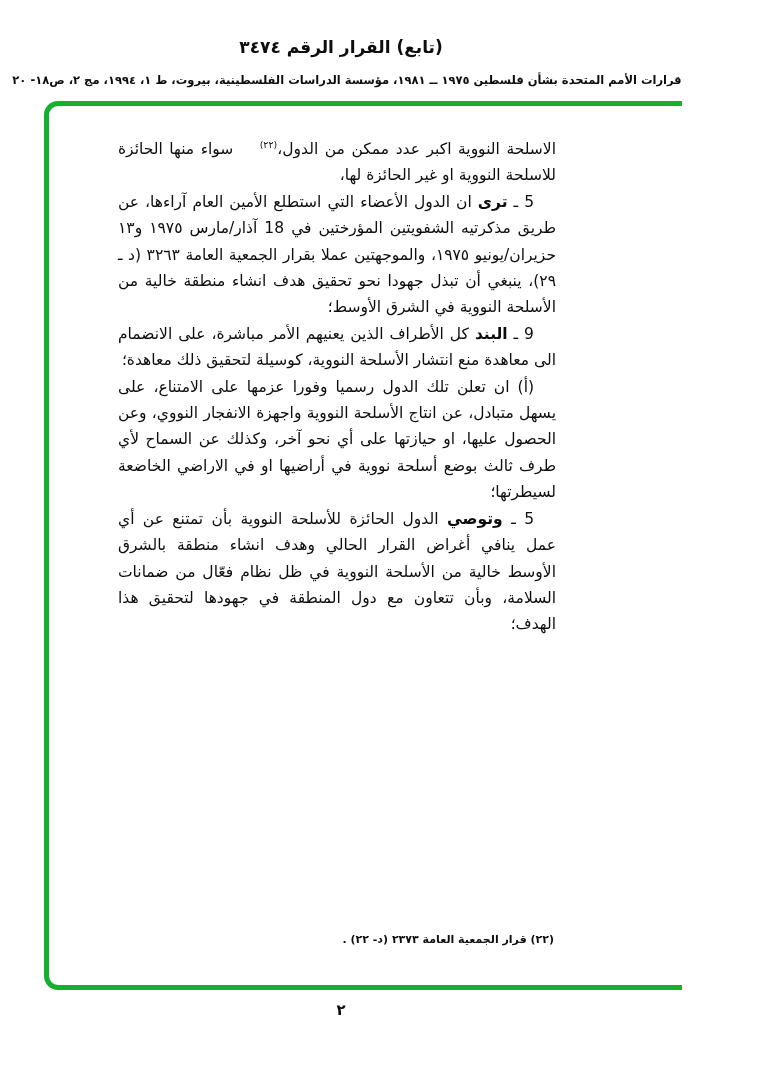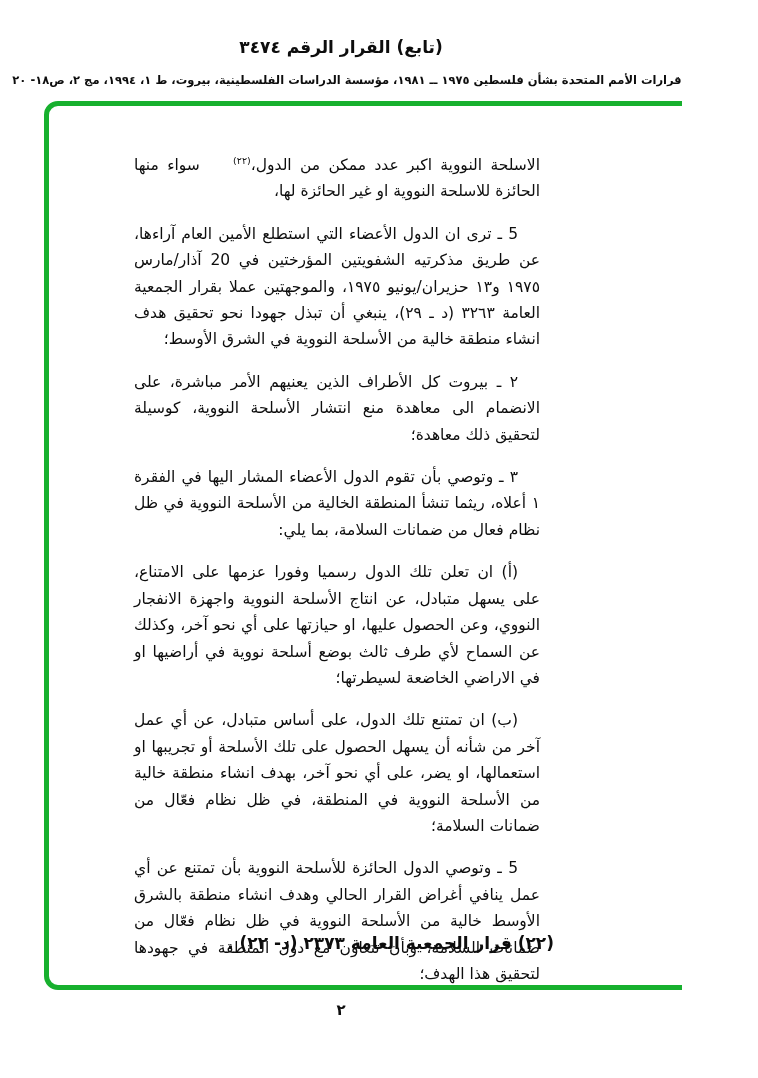--- a/index.html
+++ b/index.html
@@ -16,27 +16,27 @@
     direction:rtl; font-size:11.5px; font-weight:bold;
   }
   .green-box {
     position:absolute; left:44px; top:101px; width:662px; height:879px;
     border:5px solid #17b02e; border-radius:14px; background:#ffffff;
   }
   .body-text {
     position:absolute; top:136px; right:126px; width:438px;
     direction:rtl; text-align:justify; font-size:15.5px; line-height:26.4px;
   }
-  .para { margin:16px; text-indent:22px; }
+  .para { margin:0; text-indent:22px; }
   .para.cont { text-indent:0; }
-  .lead { font-weight:normal; }
+  .lead { font-weight:bold; }
   sup.ref { font-size:9.5px; line-height:0; vertical-align:super; }
   .footnote {
     position:absolute; top:933px; right:128px; direction:rtl;
-    font-size:17px; font-weight:bold; text-align:right;
+    font-size:11px; font-weight:bold; text-align:right;
   }
   .page-number {
     position:absolute; top:1001px; left:0; right:0; text-align:center;
     font-size:15px; font-weight:bold;
   }
 </style>
 </head>
 <body>
 
 <div class="page">
@@ -44,29 +44,27 @@
   <div class="hdr-title">(تابع) القرار الرقم ٣٤٧٤</div>
 
   <div class="hdr-citation">قرارات الأمم المتحدة بشأن فلسطين ١٩٧٥ ــ ١٩٨١، مؤسسة الدراسات الفلسطينية، بيروت، ط ١، ١٩٩٤، مج ٢، ص١٨- ٢٠</div>
 
   <div class="green-box"></div>
 
   <div class="body-text">
 
     <p class="para cont"><span>الاسلحة النووية اكبر عدد ممكن من الدول،</span><sup class="ref">(٢٢)</sup><span>&nbsp;&nbsp;&nbsp; سواء منها الحائزة للاسلحة النووية او غير الحائزة لها،</span></p>
 
-    <p class="para"><span>5 ـ </span><span class="lead">ترى</span><span> ان الدول الأعضاء التي استطلع الأمين العام آراءها، عن طريق مذكرتيه الشفويتين المؤرختين في 20 آذار/مارس ١٩٧٥ و١٣ حزيران/يونيو ١٩٧٥، والموجهتين عملا بقرار الجمعية العامة ٣٢٦٣ (د ـ ٢٩)، ينبغي أن تبذل جهودا نحو تحقيق هدف انشاء منطقة خالية من الأسلحة النووية في الشرق الأوسط؛</span></p>
+    <p class="para"><span>5 ـ </span><span class="lead">ترى</span><span> ان الدول الأعضاء التي استطلع الأمين العام آراءها، عن طريق مذكرتيه الشفويتين المؤرختين في 18 آذار/مارس ١٩٧٥ و١٣ حزيران/يونيو ١٩٧٥، والموجهتين عملا بقرار الجمعية العامة ٣٢٦٣ (د ـ ٢٩)، ينبغي أن تبذل جهودا نحو تحقيق هدف انشاء منطقة خالية من الأسلحة النووية في الشرق الأوسط؛</span></p>
 
-    <p class="para"><span>٢ ـ </span><span class="lead">بيروت</span><span> كل الأطراف الذين يعنيهم الأمر مباشرة، على الانضمام الى معاهدة منع انتشار الأسلحة النووية، كوسيلة لتحقيق ذلك معاهدة؛</span></p>
+    <p class="para"><span>9 ـ </span><span class="lead">البند</span><span> كل الأطراف الذين يعنيهم الأمر مباشرة، على الانضمام الى معاهدة منع انتشار الأسلحة النووية، كوسيلة لتحقيق ذلك معاهدة؛</span></p>
 
-    <p class="para"><span>٣ ـ </span><span class="lead">وتوصي</span><span> بأن تقوم الدول الأعضاء المشار اليها في الفقرة ١ أعلاه، ريثما تنشأ المنطقة الخالية من الأسلحة النووية في ظل نظام فعال من ضمانات السلامة، بما يلي:</span></p>
 
     <p class="para"><span>(أ) ان تعلن تلك الدول رسميا وفورا عزمها على الامتناع، على يسهل متبادل، عن انتاج الأسلحة النووية واجهزة الانفجار النووي، وعن الحصول عليها، او حيازتها على أي نحو آخر، وكذلك عن السماح لأي طرف ثالث بوضع أسلحة نووية في أراضيها او في الاراضي الخاضعة لسيطرتها؛</span></p>
 
-    <p class="para"><span>(ب) ان تمتنع تلك الدول، على أساس متبادل، عن أي عمل آخر من شأنه أن يسهل الحصول على تلك الأسلحة أو تجريبها او استعمالها، او يضر، على أي نحو آخر، بهدف انشاء منطقة خالية من الأسلحة النووية في المنطقة، في ظل نظام فعّال من ضمانات السلامة؛</span></p>
 
     <p class="para"><span>5 ـ </span><span class="lead">وتوصي</span><span> الدول الحائزة للأسلحة النووية بأن تمتنع عن أي عمل ينافي أغراض القرار الحالي وهدف انشاء منطقة بالشرق الأوسط خالية من الأسلحة النووية في ظل نظام فعّال من ضمانات السلامة، وبأن تتعاون مع دول المنطقة في جهودها لتحقيق هذا الهدف؛</span></p>
 
 
   </div>
 
   <div class="footnote">(٢٢) قرار الجمعية العامة ٢٣٧٣ (د- ٢٢) .</div>
 
   <div class="page-number">٢</div>
 

